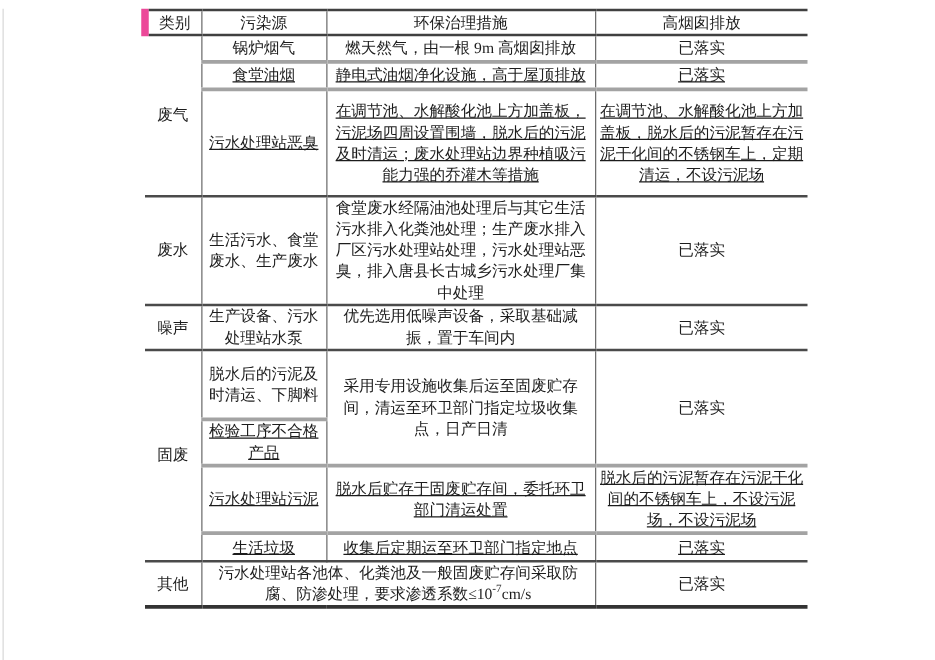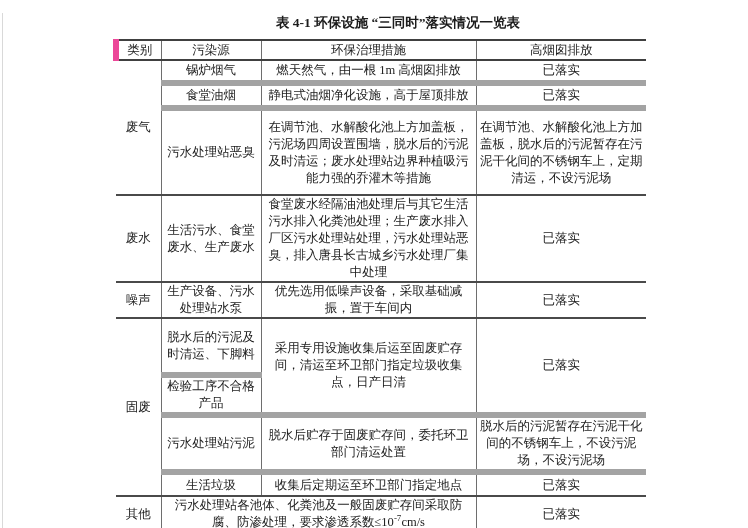--- a/index.html
+++ b/index.html
@@ -59,21 +59,21 @@
   
   .vr { border-right: 1px solid #6e6e6e; }
   
   tr.hdr th {
     border-top: 2px solid #404040;
     border-bottom: 2px solid #404040;
     height: 18px;
   }
   tr.hdr th.first { border-left: 6px solid #ec4899; }
   
-  tr.thin td { border-top: 6px solid #a3a3a3; }
+  tr.thin td { border-top: 3px solid #a3a3a3; text-decoration: underline; }
   tr.cat td  { border-top: 2px solid #4a4a4a; }
   tr.last td { border-bottom: 3px solid #333333; }
   
   tr.h-r1 td { height: 19px; margin-left: 22px; }
   tr.h-r2 td { height: 19px; }
   tr.h-r3 td { height: 83px; }
   tr.h-r4 td { height: 84px; }
   tr.h-r5 td { height: 34px; }
   tr.h-r6 td { height: 53px; }
   tr.h-r7 td { height: 31px; }
@@ -85,42 +85,41 @@
     vertical-align: super;
     line-height: 0;
   }
 </style>
 </head>
 <body>
 
 <div class="page">
   <div class="page-edge-line"></div>
 
-  <div class="doc-title">表 4-1 环保设施 “三同时”落实情况一览表</div>
 
   <table class="envtable">
     <colgroup>
       <col style="width:45px">
       <col style="width:100px">
       <col style="width:215px">
       <col style="width:170px">
     </colgroup>
 
     <tbody>
         <tr class="hdr">
       <th class="first c1 vr">类别</th>
       <th class="c2 vr">污染源</th>
       <th class="c3 vr">环保治理措施</th>
       <th class="c4">高烟囱排放</th>
     </tr>
 
     <tr class="h-r1">
       <td class="c1 vr" rowspan="3">废气</td>
       <td class="c2 vr">锅炉烟气</td>
-      <td class="c3 vr">燃天然气，由一根 1m 高烟囱排放</td>
+      <td class="c3 vr">燃天然气，由一根 9m 高烟囱排放</td>
       <td class="c4">已落实</td>
     </tr>
 
     <tr class="thin h-r2">
       <td class="c2 vr">食堂油烟</td>
       <td class="c3 vr">静电式油烟净化设施，高于屋顶排放</td>
       <td class="c4">已落实</td>
     </tr>
 
     <tr class="thin h-r3">

